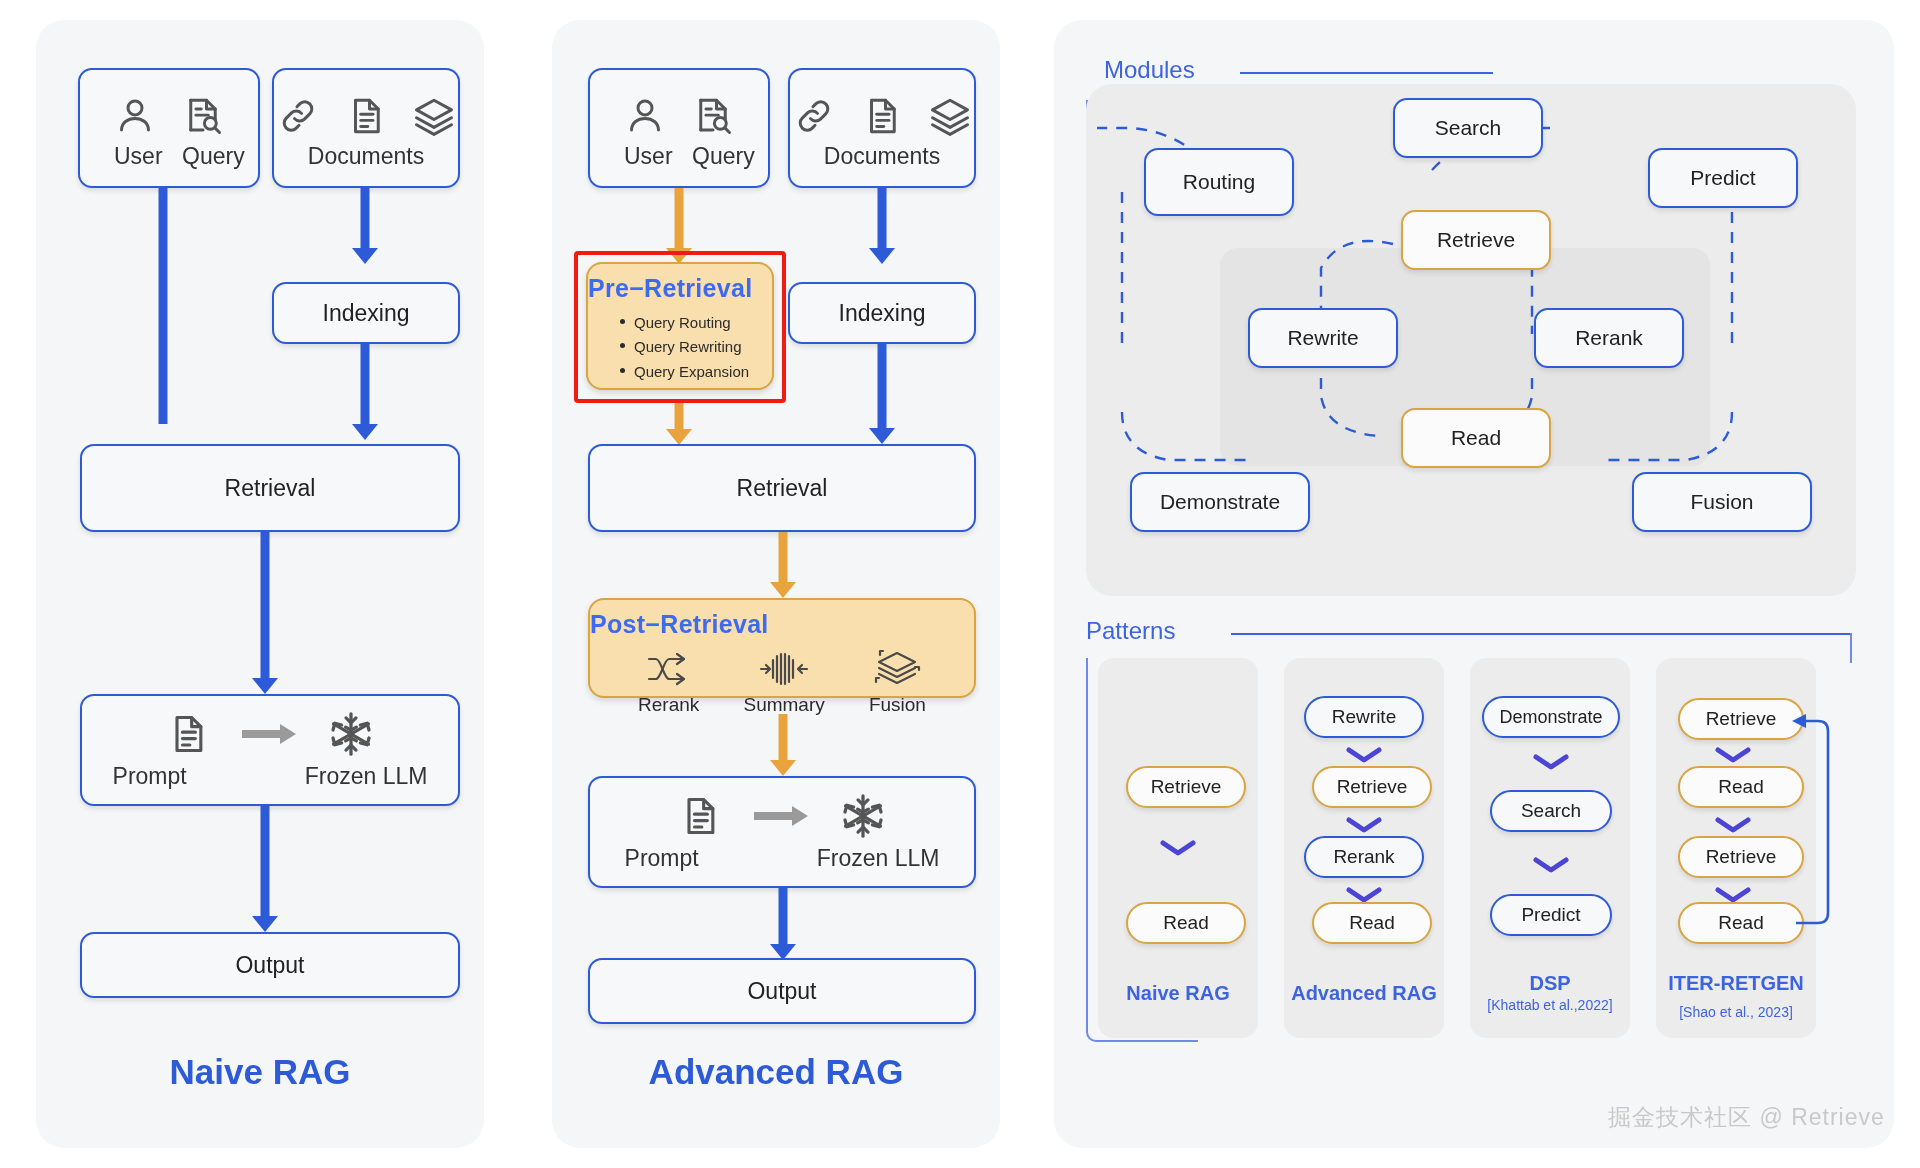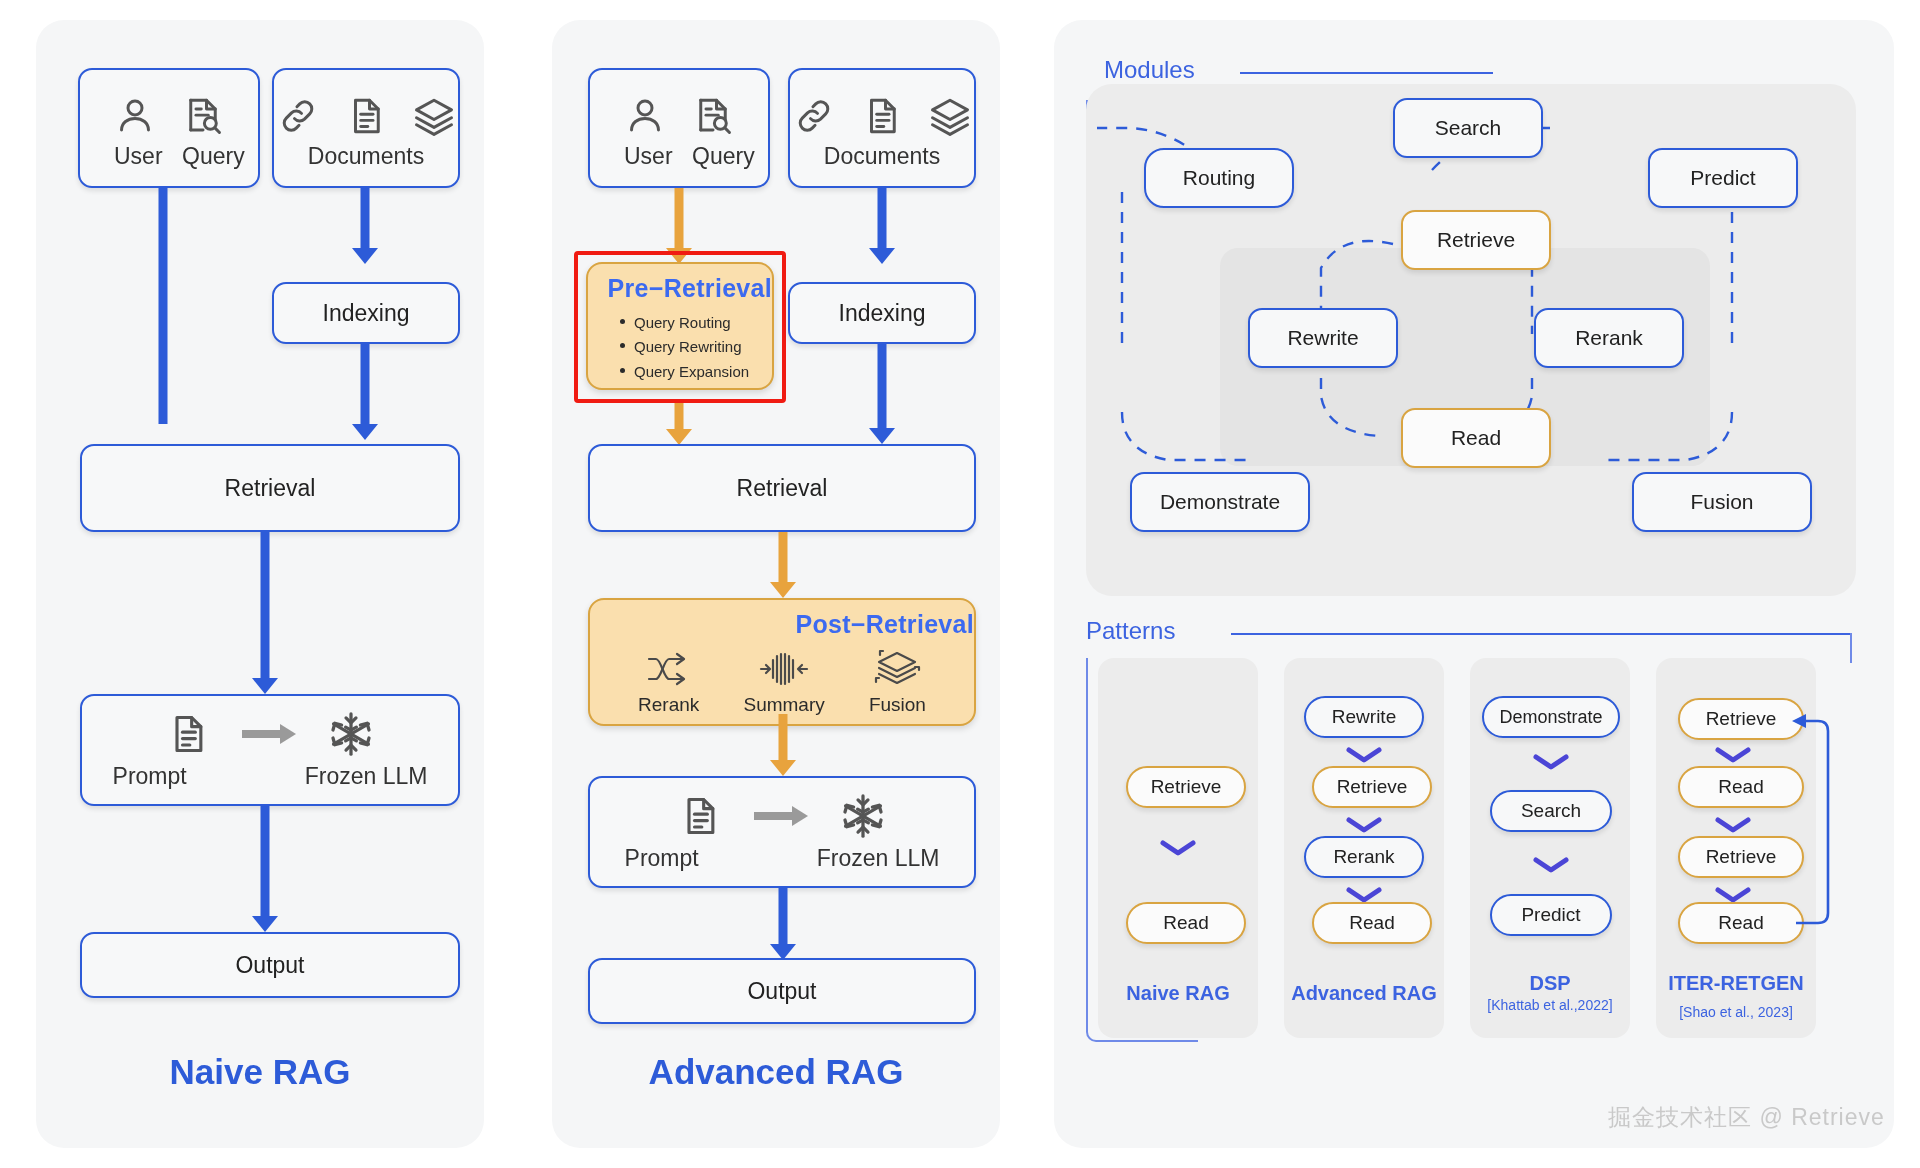--- a/index.html
+++ b/index.html
@@ -38,21 +38,21 @@
 
   
   .llmrow{display:flex;align-items:center;justify-content:center;gap:30px;}
   .llmcap{display:flex;align-items:center;justify-content:center;gap:30px;font-size:23px;color:#333;}
   .bigarrow{width:58px;height:26px;display:block;}
 
   
   #preretrieval-highlight{position:absolute;box-sizing:border-box;border:4px solid #f01b12;border-radius:4px;}
   .amberbox{position:absolute;box-sizing:border-box;background:#fadfae;border:2px solid #d9a441;
             border-radius:16px;box-shadow:0 3px 6px rgba(0,0,0,.13);}
-  .amber-title{text-align:right;color:#3c6af0;font-size:25px;font-weight:600;letter-spacing:.3px;}
+  .amber-title{text-align:left;color:#3c6af0;font-size:25px;font-weight:600;letter-spacing:.3px;}
   .bullets{margin:8px 0 0 0;padding:0 0 0 46px;list-style:none;}
   .bullets li{font-size:15px;color:#2b2b2b;line-height:1.62;position:relative;}
   .bullets li:before{content:"";position:absolute;left:-14px;top:8px;width:5px;height:5px;
                      border-radius:50%;background:#2b2b2b;}
   .postrow{display:flex;justify-content:space-around;align-items:flex-end;padding:0 26px;margin-top:8px;}
   .postitem{display:flex;flex-direction:column;align-items:center;gap:3px;}
   .postitem .lbl{font-size:19px;color:#2b2b2b;}
   .pic{width:52px;height:44px;display:block;}
   .pic path,.pic line,.pic polyline,.pic polygon{fill:none;stroke:#4a4a4a;stroke-width:2.2;
        stroke-linecap:round;stroke-linejoin:round;}
@@ -315,21 +315,21 @@
     <div class="head" style="top:84px;"></div>
   </div>
 
   <div class="node" style="left:588px;top:444px;width:388px;height:88px;">Retrieval</div>
 
   <div class="arrow orange" style="left:770px;top:532px;width:26px;height:66px;">
     <div class="shaft" style="height:50px;"></div>
     <div class="head" style="top:50px;"></div>
   </div>
 
-  <div class="amberbox" style="left:588px;top:598px;width:388px;height:128px;padding-top:10px;">
+  <div class="amberbox" style="left:588px;top:598px;width:388px;height:100px;padding-top:10px;">
     <div class="amber-title">Post−Retrieval</div>
     <div class="postrow">
       <div class="postitem">
         <span>
           <svg class="pic" viewBox="0 0 52 44">
               <path d="M6 12h7c5 0 8 20 13 20h14"></path>
               <path d="M6 32h7c5 0 8-20 13-20h14"></path>
               <polyline points="34,7 41,12 34,17"></polyline>
               <polyline points="34,27 41,32 34,37"></polyline>
             </svg>
@@ -444,21 +444,21 @@
     <path d="M1732 192 v152"></path>
     <path d="M1122 412 q0 40 46 48 h82"></path>
     <path d="M1732 412 q0 40 -46 48 h-82"></path>
     <path d="M1393 244 q-52 -12 -72 24 v66"></path>
     <path d="M1460 244 q52 -12 72 24 v66"></path>
     <path d="M1321 378 v18 q6 36 58 40"></path>
     <path d="M1532 378 v18 q-6 36 -58 40"></path>
   </svg>
 
   <div class="node small" style="left:1393px;top:98px;width:150px;height:60px;border-radius:14px;">Search</div>
-  <div class="node small" style="left:1144px;top:148px;width:150px;height:60px;border-radius:20px;">Routing</div>
+  <div class="node small" style="left:1144px;top:148px;width:150px;height:68px;border-radius:14px;">Routing</div>
   <div class="node small" style="left:1648px;top:148px;width:150px;height:60px;border-radius:14px;">Predict</div>
   <div class="node small amber" style="left:1393px;top:210px;width:150px;height:60px;border-radius:14px;">Retrieve</div>
   <div class="node small" style="left:1248px;top:308px;width:150px;height:60px;border-radius:14px;">Rewrite</div>
   <div class="node small" style="left:1534px;top:308px;width:150px;height:60px;border-radius:14px;">Rerank</div>
   <div class="node small amber" style="left:1393px;top:408px;width:150px;height:60px;border-radius:14px;">Read</div>
   <div class="node small" style="left:1130px;top:472px;width:180px;height:60px;border-radius:14px;">Demonstrate</div>
   <div class="node small" style="left:1632px;top:472px;width:180px;height:60px;border-radius:14px;">Fusion</div>
 
   <div class="sectlabel" style="left:1086px;top:617px;">Patterns</div>
   <div class="sectrule" style="left:1231px;top:633px;width:620px;"></div>

